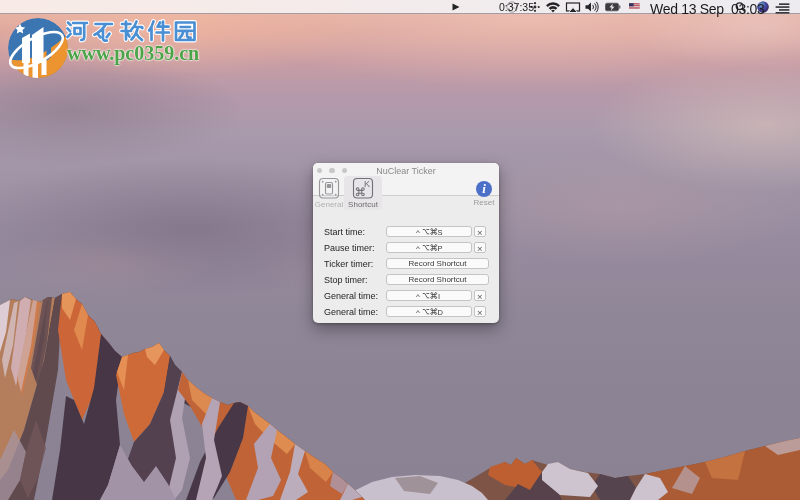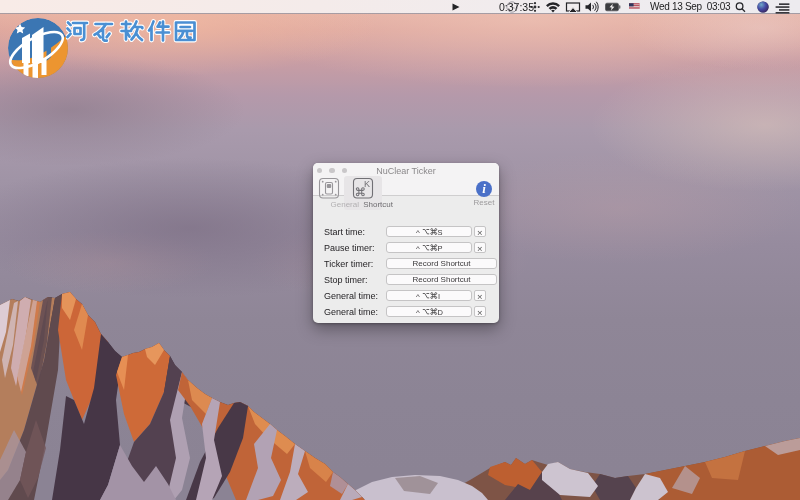--- a/index.html
+++ b/index.html
@@ -44,40 +44,40 @@
     box-shadow:0 6px 16px rgba(0,0,0,.34), 0 1px 3px rgba(0,0,0,.28);
     font-family:"Liberation Sans", sans-serif; }
   #titlebar { position:absolute; left:0; top:0; width:100%; height:33px;
     background:#f4f3f4; border-radius:5px 5px 0 0; border-bottom:1px solid #cfcecf; }
   .tl { position:absolute; top:4.5px; width:5.5px; height:5.5px; border-radius:50%;
     background:#c9c7c9; }
   #wtitle { position:absolute; top:2.5px; left:0; width:100%; text-align:center;
     font-size:9px; color:#8a888a; }
   #selbg { position:absolute; left:31px; top:13px; width:38px; height:34px;
     background:#e7e5e7; border-radius:3px; }
-  .tablbl { position:absolute; font-size:8px; width:60px; text-align:right; }
+  .tablbl { position:absolute; font-size:8px; width:60px; text-align:center; }
   #about { position:absolute; left:156px; top:18px; width:30px; text-align:center; }
   #abtc { width:16px; height:16px; border-radius:50%; background:#4a70c8; margin:0 auto;
     color:#fff; font-family:"Liberation Serif", serif; font-style:italic; font-weight:bold;
     font-size:13px; line-height:15px; text-align:center; }
   #abtl { font-size:8px; color:#9c9a9c; margin-top:1px; }
 
   #content { position:absolute; left:0; top:49px; width:100%; height:111px; }
   .row { position:absolute; left:0; width:100%; height:12px; }
   .rlbl { position:absolute; left:11px; top:1px; font-size:9px; color:#262427; }
   .fld { position:absolute; left:73px; top:0; width:86px; height:11px;
     background:#fbfafb; border:1px solid #c5c4c5; border-radius:3px; }
   .ksvg { position:absolute; left:50%; top:0px; margin-left:-13px; }
   .fc { position:absolute; left:0; top:1px; width:100%; text-align:center;
     font-size:8px; color:#3a383a; line-height:8px; }
   .xbtn { position:absolute; left:161px; top:0; width:11.5px; height:11px;
     background:#fbfafb; border:1px solid #c5c4c5; border-radius:2px; }
   .xc { position:absolute; left:0; top:1px; width:100%; text-align:center;
     font-size:9.5px; color:#555; line-height:9px; }
-  .rec { position:absolute; left:73px; top:0; width:111px; height:11px;
+  .rec { position:absolute; left:73px; top:0; width:103px; height:11px;
     background:#fbfafb; border:1px solid #c5c4c5; border-radius:3px; }
 </style>
 </head>
 <body>
 <div id="screen">
   <div id="sky"></div>
 
   <svg id="mts" width="800" height="500" viewBox="0 0 800 500" style="position:absolute;left:0;top:0">
     <defs>
       <linearGradient id="sunrock" x1="0" y1="0" x2="0" y2="1">
@@ -226,21 +226,21 @@
     </defs>
 
     <g fill="#242428">
       <rect x="779" y="3.4" width="10.4" height="1.5"></rect>
       <rect x="775.6" y="6.3" width="13.8" height="1.5"></rect>
       <rect x="779" y="9.2" width="10.4" height="1.5"></rect>
       <rect x="775.6" y="12.1" width="13.8" height="1.4"></rect>
     </g>
   </svg>
   <div class="mtext" style="left:462px;margin-left:37px;">0:37:35</div>
-  <div class="mtext" style="left:650px; letter-spacing:-.3px; font-size:10px;">Wed 13 Sep&nbsp; 03:03</div>
+  <div class="mtext" style="left:650px; letter-spacing:-.3px; font-size:14px;">Wed 13 Sep&nbsp; 03:03</div>
 
   <svg width="0" height="0" style="position:absolute">
     <defs>
       <g id="kOpt" fill="none" stroke-width=".8">
         <path d="M0,1.4 H2 L4.6,5.8 H6.4 M3.6,1.4 H6.4"></path>
       </g>
       <g id="kCmd" fill="none" stroke-width=".75">
         <path d="M2.5,2.5 H4.6 V4.6 H2.5 Z M2.5,2.5 V1.55 A.95,.95 0 1 0 1.55,2.5 H2.5 M4.6,2.5 H5.55 A.95,.95 0 1 0 4.6,1.55 V2.5 M4.6,4.6 V5.55 A.95,.95 0 1 0 5.55,4.6 H4.6 M2.5,4.6 H1.55 A.95,.95 0 1 0 2.5,5.55 V4.6"></path>
       </g>
     </defs>
@@ -280,20 +280,21 @@
 
         <path class="zs" d="M87.5,2.5 C86.5,6 85,9 83,11.5 M85.5,8.5 V21"></path>
         <path class="zs" d="M94,3.5 l-2.2,4.2 M91.5,7.7 H102.5 M90.5,13.5 H103 M97,2.5 V21.5"></path>
 
         <path class="zs" d="M110,3.5 H128.5 V21 H110 Z M114.5,8 H124 M112.5,11.8 H126 M117.5,11.8 C117,15 115.5,17.5 113.5,19 M121,11.8 V16.5 q0,2.4 3.6,2.1"></path>
       </g>
       </defs>
       <use href="#zhg" stroke="#ffffff" stroke-width="4.8"></use>
       <use href="#zhg" stroke="#4a8fd3" stroke-width="2.7"></use>
     </svg>
+    <div id="wmurl">www.pc0359.cn</div>
   </div>
 
   <div id="win">
     <div id="titlebar">
       <div class="tl" style="left:3.5px;"></div>
       <div class="tl" style="left:16px;"></div>
       <div class="tl" style="left:28.5px;"></div>
       <div id="wtitle">NuClear Ticker</div>
       <div id="selbg"></div>
       <svg width="186" height="48" viewBox="0 0 186 48" style="position:absolute;left:0;top:0">

